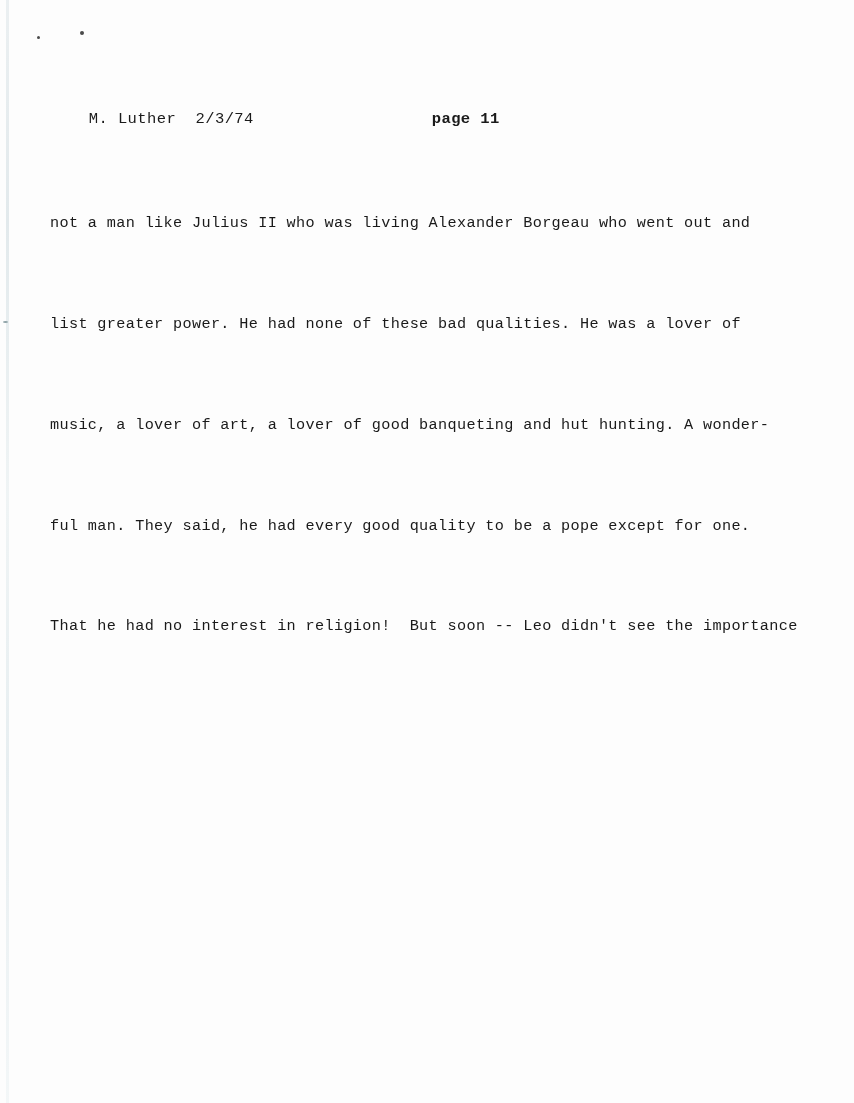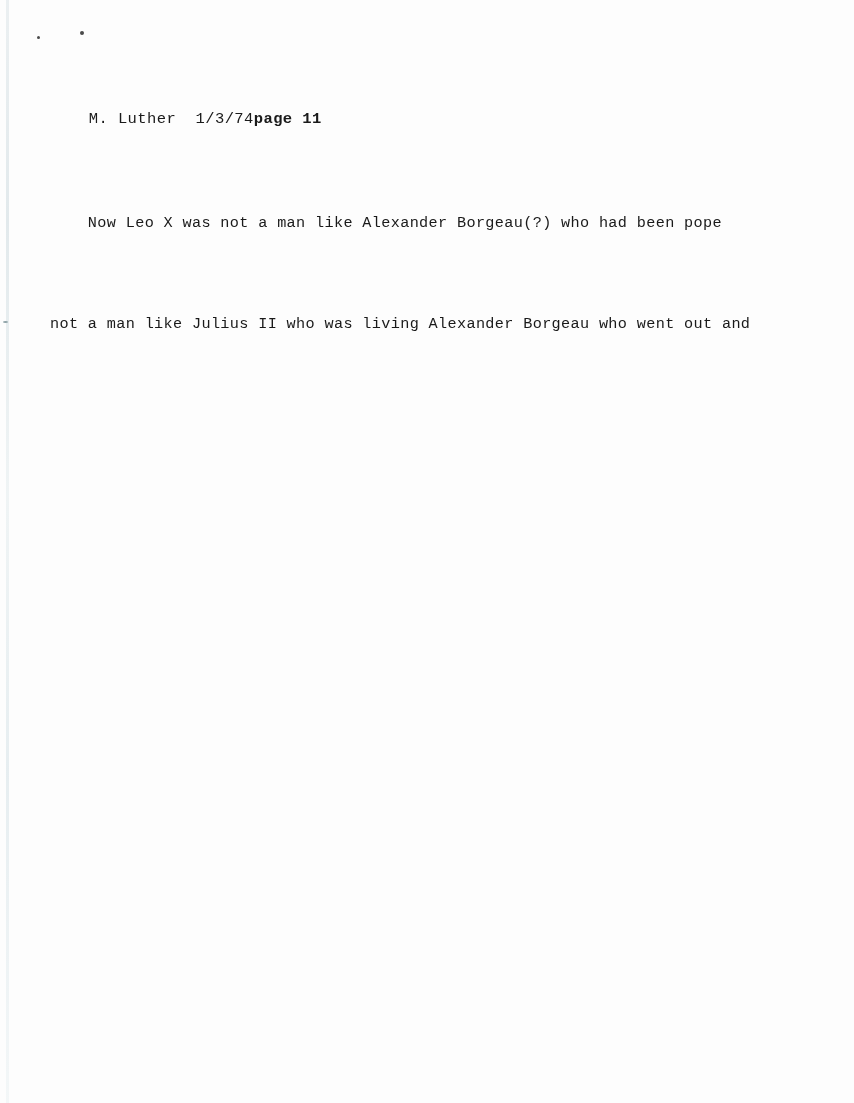--- a/index.html
+++ b/index.html
@@ -46,20 +46,21 @@
     left: 50px;
     top: 92px;
     width: 760px;
     font-size: 15.5px;
     letter-spacing: 0.4px;
     white-space: pre;
   }
   .header .title-left { display: inline-block; }
   .header .title-right {
     display: inline-block;
+    margin-left: 178px;
     font-weight: bold;
   }
 
   .body-text {
     position: absolute;
     left: 50px;
     top: 140px;
     width: 800px;
     font-size: 15.2px;
     line-height: 33.6px;
@@ -75,26 +76,29 @@
 </head>
 <body>
 
 <div class="page">
   <div class="edge-mark-left"></div>
   <div class="speck a"></div>
   <div class="speck b"></div>
   <div class="speck c"></div>
 
   <div class="header">
-    <span class="title-left">M. Luther  1/3/74</span><span class="title-right">page 11</span>
+    <span class="title-left">M. Luther  2/3/74</span><span class="title-right">page 11</span>
   </div>
 
   <div class="body-text">
-    <span class="line">    Now Leo X was not a man like Alexander Borgeau(?) who had been pope</span>
     <span class="line">not a man like Julius II who was living Alexander Borgeau who went out and</span>
+    <span class="line">list greater power. He had none of these bad qualities. He was a lover of</span>
+    <span class="line">music, a lover of art, a lover of good banqueting and hut hunting. A wonder-</span>
+    <span class="line">ful man. They said, he had every good quality to be a pope except for one.</span>
+    <span class="line">That he had no interest in religion!  But soon -- Leo didn't see the importance</span>
     
     
     
     
     
     
     
     
     
     

